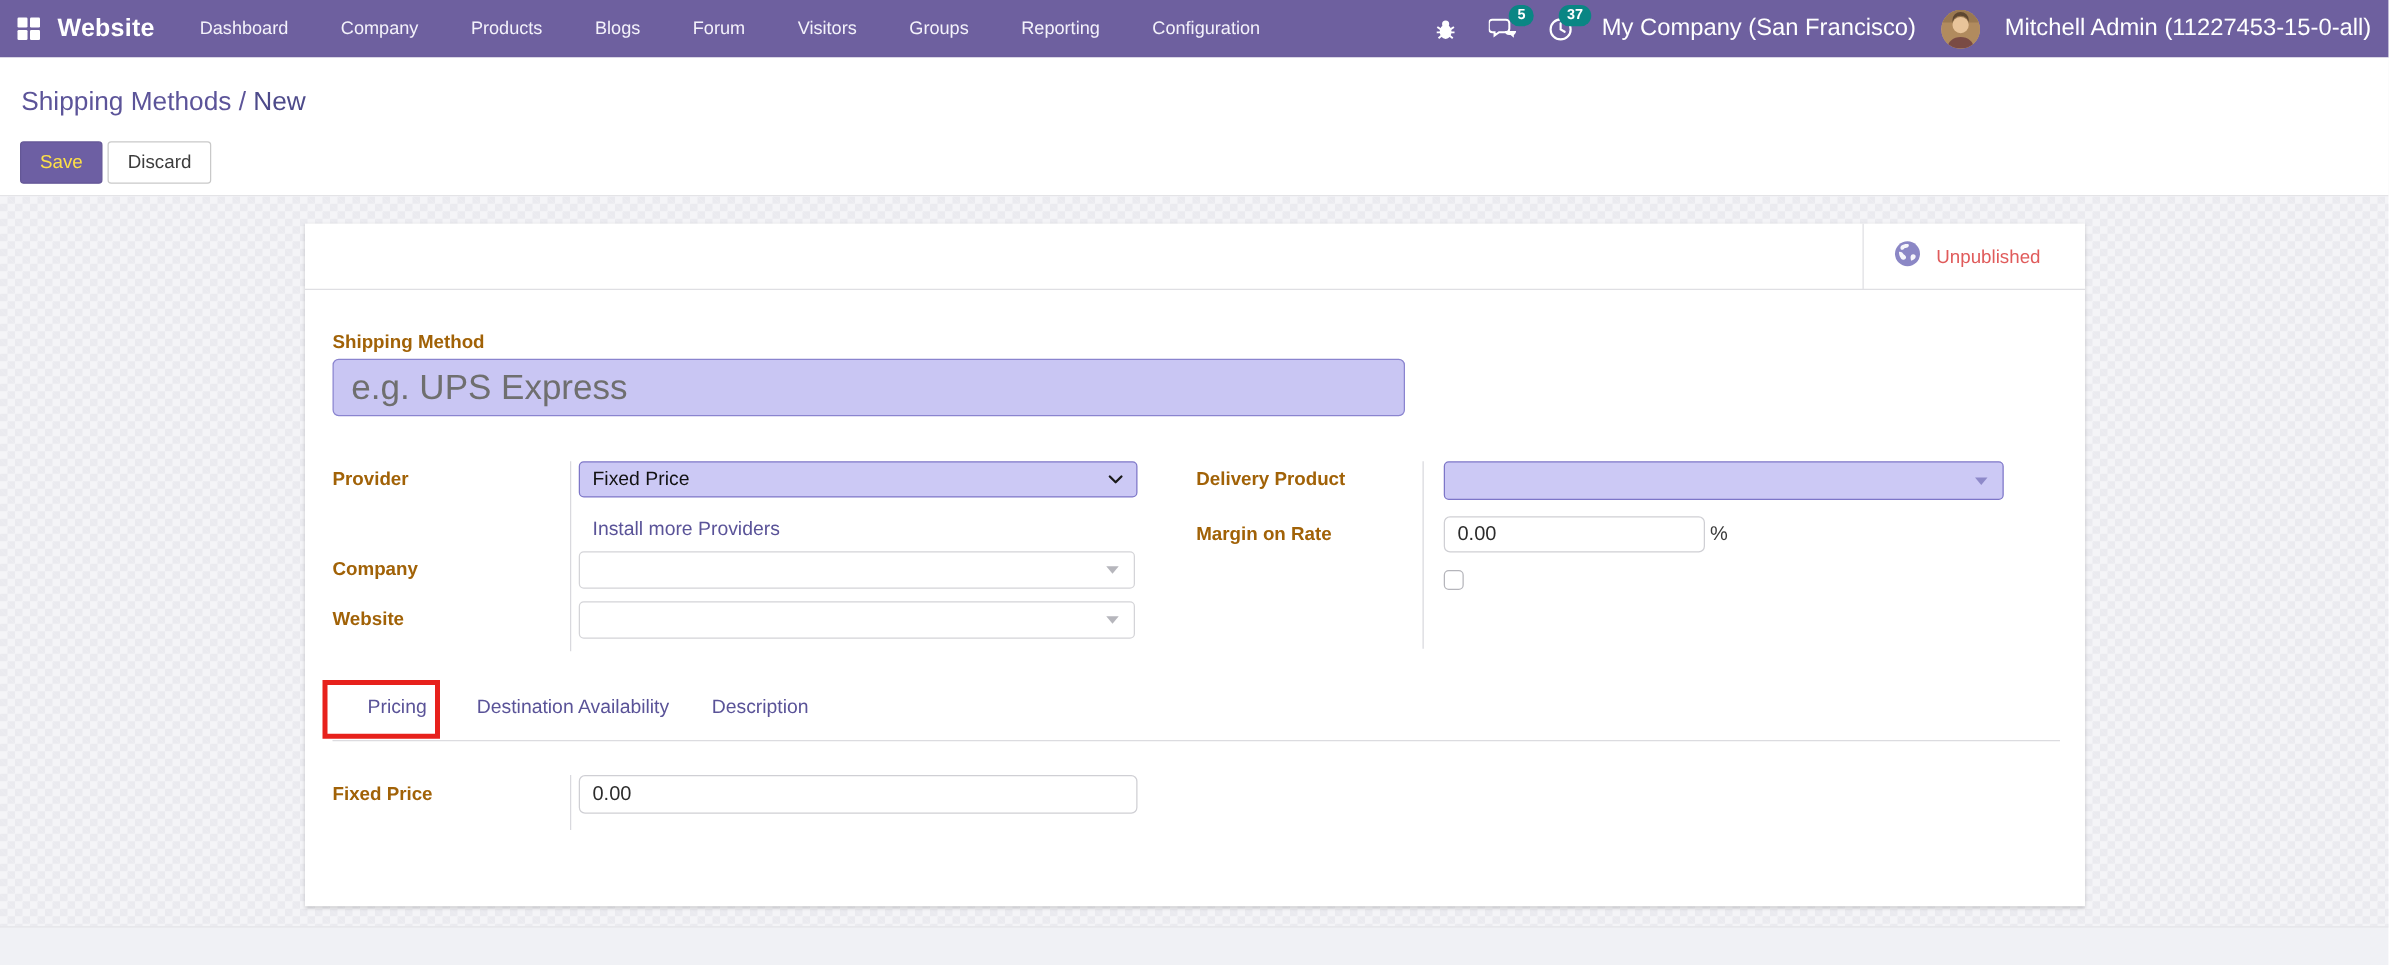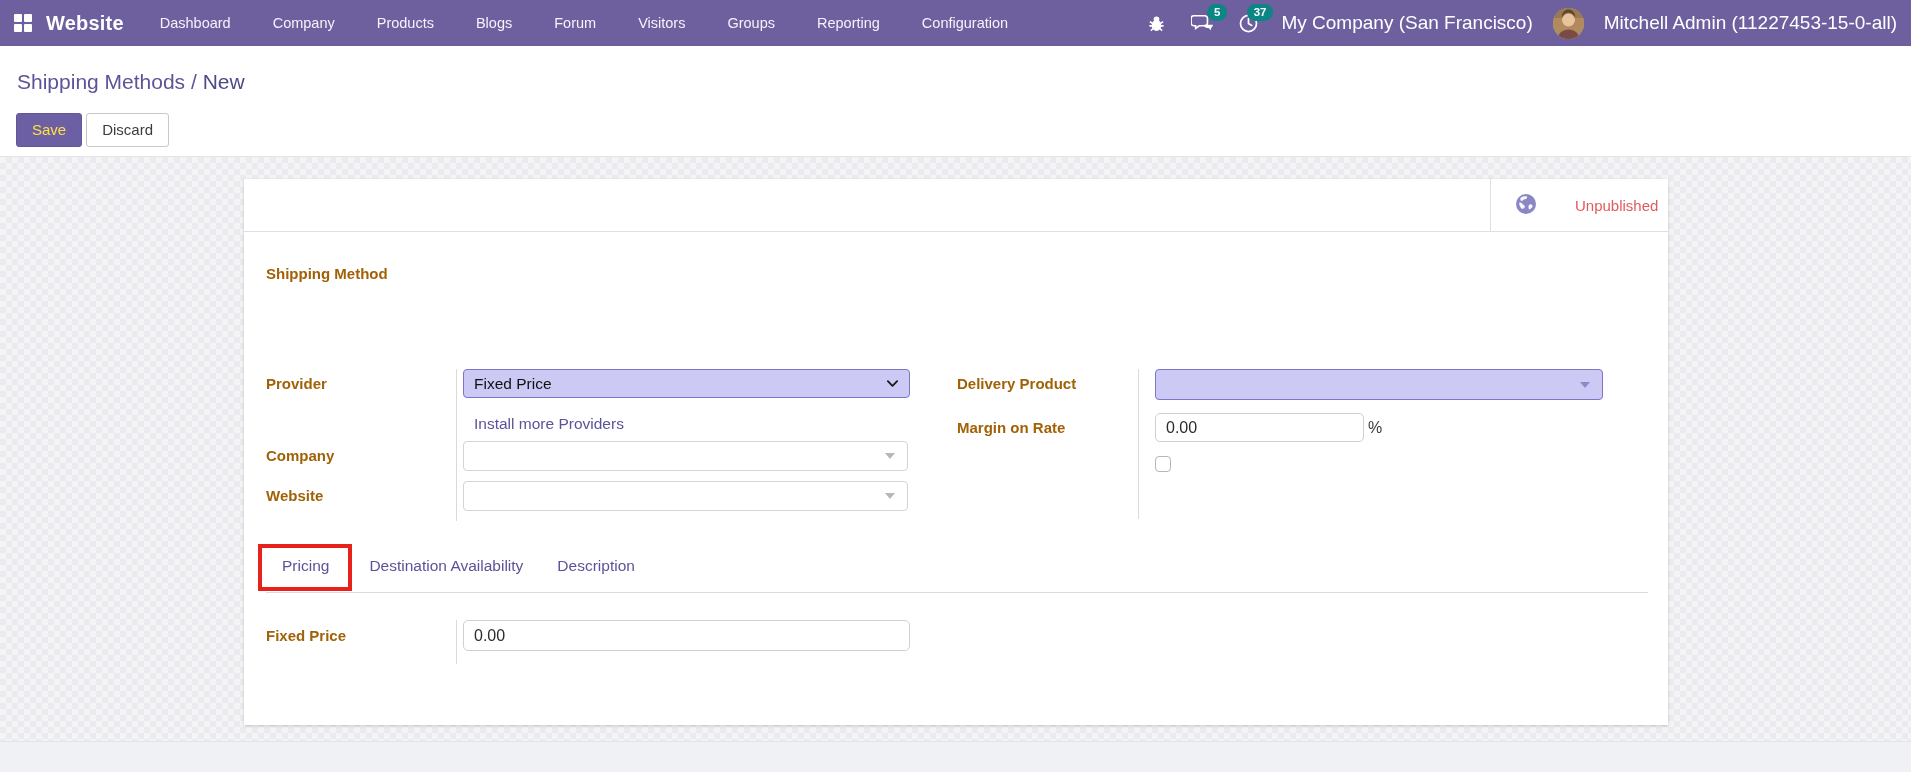--- a/index.html
+++ b/index.html
@@ -42,21 +42,21 @@
                linear-gradient(45deg,#eaeaef 25%,transparent 25%,transparent 75%,#eaeaef 75%);
              background-size:12px 12px; background-position:0 0,6px 6px; }
   .footer-band { position:absolute; left:0; top:741px; width:100%; height:31px; background:#f0f1f5; border-top:1px solid #e3e3e8; }
 
   
   .card { position:absolute; left:244px; top:22px; width:1424px; height:546px; background:#fff;
           box-shadow:0 1px 3px rgba(0,0,0,.18); }
   .card-header { position:absolute; left:0; top:0; width:100%; height:53px; border-bottom:1px solid #dfdfe3; background:#fff; }
   .unpub-cell { position:absolute; right:0; top:0; height:53px; width:178px; border-left:1px solid #dfdfe3;
                 display:flex; align-items:center; gap:12px; padding-left:24px; cursor:pointer; }
-  .unpub-text { color:#e05b5b; font-size:15px;margin-left:26px; }
+  .unpub-text { color:#e05b5b; font-size:15px; }
 
   .field-label { position:absolute; font-size:15px; font-weight:700; color:#a16207; }
 
   .big-input { position:absolute; left:22px; top:108px; width:858px; height:46px;
                background:#c9c6f3; border:1px solid #8a84cf; border-radius:5px;
                font-family:"Liberation Sans", sans-serif; font-size:28px; color:#1b1b1b; padding:0 14px; outline:none; }
   .big-input::placeholder { color:#6f6f6f; opacity:1; }
 
   .vline { position:absolute; width:1px; background:#d9d9de; }
 
@@ -71,21 +71,21 @@
   .text-input { position:absolute; background:#fff; border:1px solid #cfcfd4; border-radius:5px;
                 font-family:"Liberation Sans", sans-serif; font-size:16px; color:#2b2b2b; padding:0 10px; outline:none; }
   .suffix { position:absolute; font-size:16px; color:#3a3a3a; }
 
   .link { position:absolute; color:#5a5398; font-size:15.5px; cursor:pointer; }
 
   .checkbox { position:absolute; width:16px; height:16px; border:1px solid #b5b5bb; border-radius:4px; background:#fff; cursor:pointer; }
 
   .free-label { position:absolute; font-size:15px; font-weight:700; color:#222; width:172px; line-height:20px; }
 
-  .tabs { position:absolute; left:22px; top:378px; display:flex; align-items:flex-end; font-size:15.5px; }
+  .tabs { position:absolute; left:34px; top:378px; display:flex; align-items:flex-end; font-size:15.5px; }
   .tab { color:#5a5398; cursor:pointer; white-space:nowrap; }
   .tab-underline { position:absolute; left:22px; right:20px; top:413px; height:1px; background:#dcdce0; }
   .red-box { position:absolute; left:14px; top:365px; width:94px; height:47px; border:4px solid #e7211c; pointer-events:none; }
 </style>
 </head>
 <body>
 
 <div class="screen">
 
   <div class="navbar">
@@ -164,20 +164,21 @@
             <svg width="22" height="22" viewBox="0 0 22 22">
               <circle cx="11" cy="11" r="10" fill="#8b87c5"></circle>
               <path d="M6 4.5c1.5-1 4-1.6 5.8-1.2.6 1 .2 2.2-.8 2.7-1 .4-2.4.2-3 1.2-.5.8-1.6.9-2.3.3-.6-.8-.5-2.2.3-3zM4.2 9.5c1.2-.4 2.6.2 3.2 1.3.5 1 1.8 1.2 2.3 2.3.4 1-.2 2.1-1.2 2.5-.9.4-2 .1-2.6-.7-1-1.4-1.9-3.3-1.7-5.4zM14 12c.8-.9 2.3-.9 3.1 0 .6.7.6 1.8 0 2.6-.7.8-1.9 1.7-3.1 1.9-.6-1.4-.9-3.3 0-4.5z" fill="#fff" opacity=".92"></path>
             </svg>
           </span>
           <span class="unpub-text">Unpublished</span>
         </div>
       </div>
 
       <div class="field-label" style="left:22px; top:86px;">Shipping Method</div>
+      <input class="big-input" type="text" placeholder="e.g. UPS Express" style="">
 
       <div class="vline" style="left:212px; top:190px; height:152px;"></div>
 
       <div class="field-label" style="left:22px; top:196px;">Provider</div>
       <div class="select-box select-lav" style="left:219px; top:190px; width:447px; height:29px; padding-left:10px;">
         <span>Fixed Price</span>
         <svg class="chevron-native" viewBox="0 0 14 14" fill="none" stroke="#1a1a1a" stroke-width="2" stroke-linecap="round" stroke-linejoin="round">
             <path d="M2 4.5l5 5 5-5"></path>
           </svg>
       </div>

